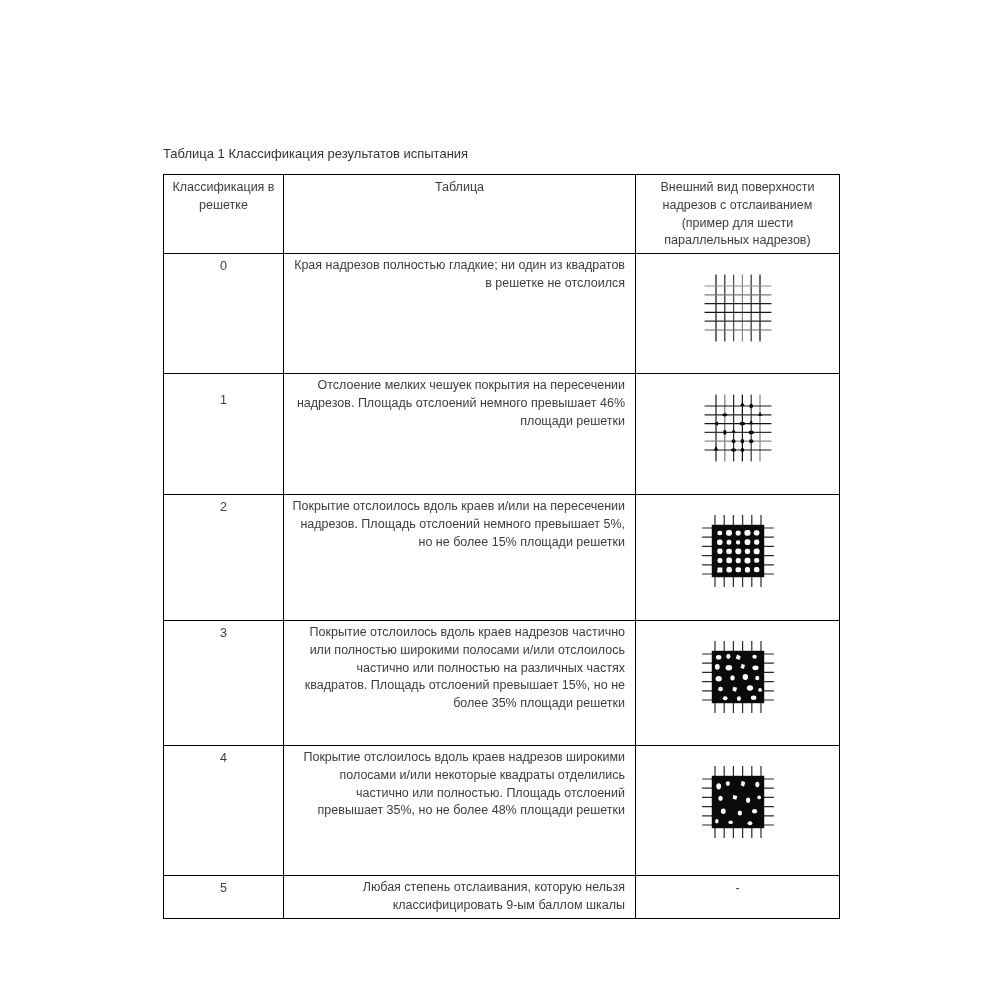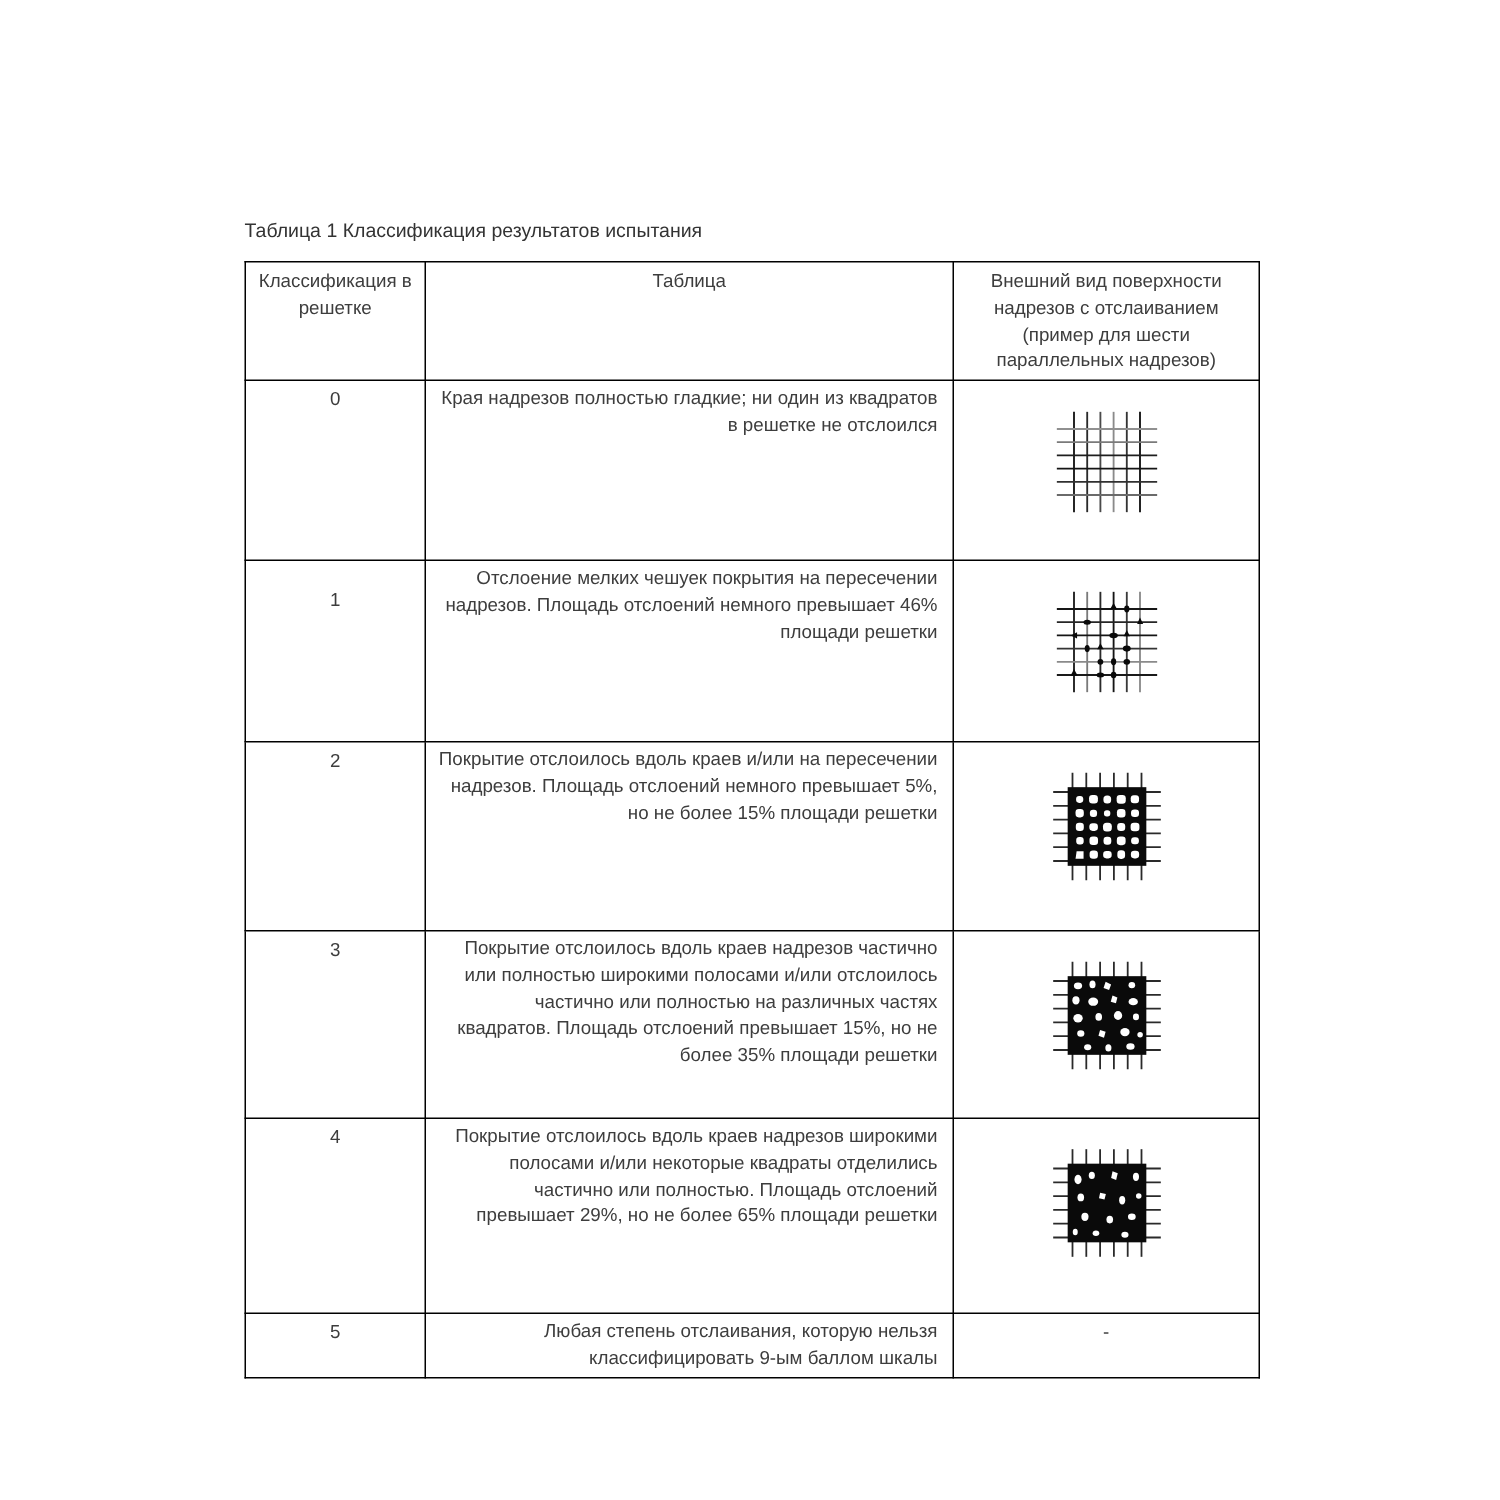--- a/index.html
+++ b/index.html
@@ -249,21 +249,21 @@
               <ellipse cx="36" cy="73" rx="2.6" ry="2.2"></ellipse>
               <ellipse cx="51" cy="73.5" rx="2.2" ry="2.6"></ellipse>
               <ellipse cx="67" cy="72.5" rx="3" ry="2.4"></ellipse>
             </g>
           </svg>
         </td>
       </tr>
 
       <tr class="row-h4">
         <td class="score-cell">4</td>
-        <td class="desc-cell">Покрытие отслоилось вдоль краев надрезов широкими полосами и/или некоторые квадраты отделились частично или полностью. Площадь отслоений превышает 29%, но не более 65% площади решетки</td>
+        <td class="desc-cell">Покрытие отслоилось вдоль краев надрезов широкими полосами и/или некоторые квадраты отделились частично или полностью. Площадь отслоений превышает 35%, но не более 48% площади решетки</td>
         <td class="img-cell">
           <svg class="grid-svg" width="92" height="92" viewBox="0 0 100 100">
             <g stroke-width="1.3" fill="none" stroke="#2a2a2a">
               <line x1="25" y1="11" x2="25" y2="89"></line>
               <line x1="35" y1="11" x2="35" y2="89"></line>
               <line x1="45" y1="11" x2="45" y2="89"></line>
               <line x1="55" y1="11" x2="55" y2="89"></line>
               <line x1="65" y1="11" x2="65" y2="89"></line>
               <line x1="75" y1="11" x2="75" y2="89"></line>
               <line x1="11" y1="25" x2="89" y2="25"></line>

